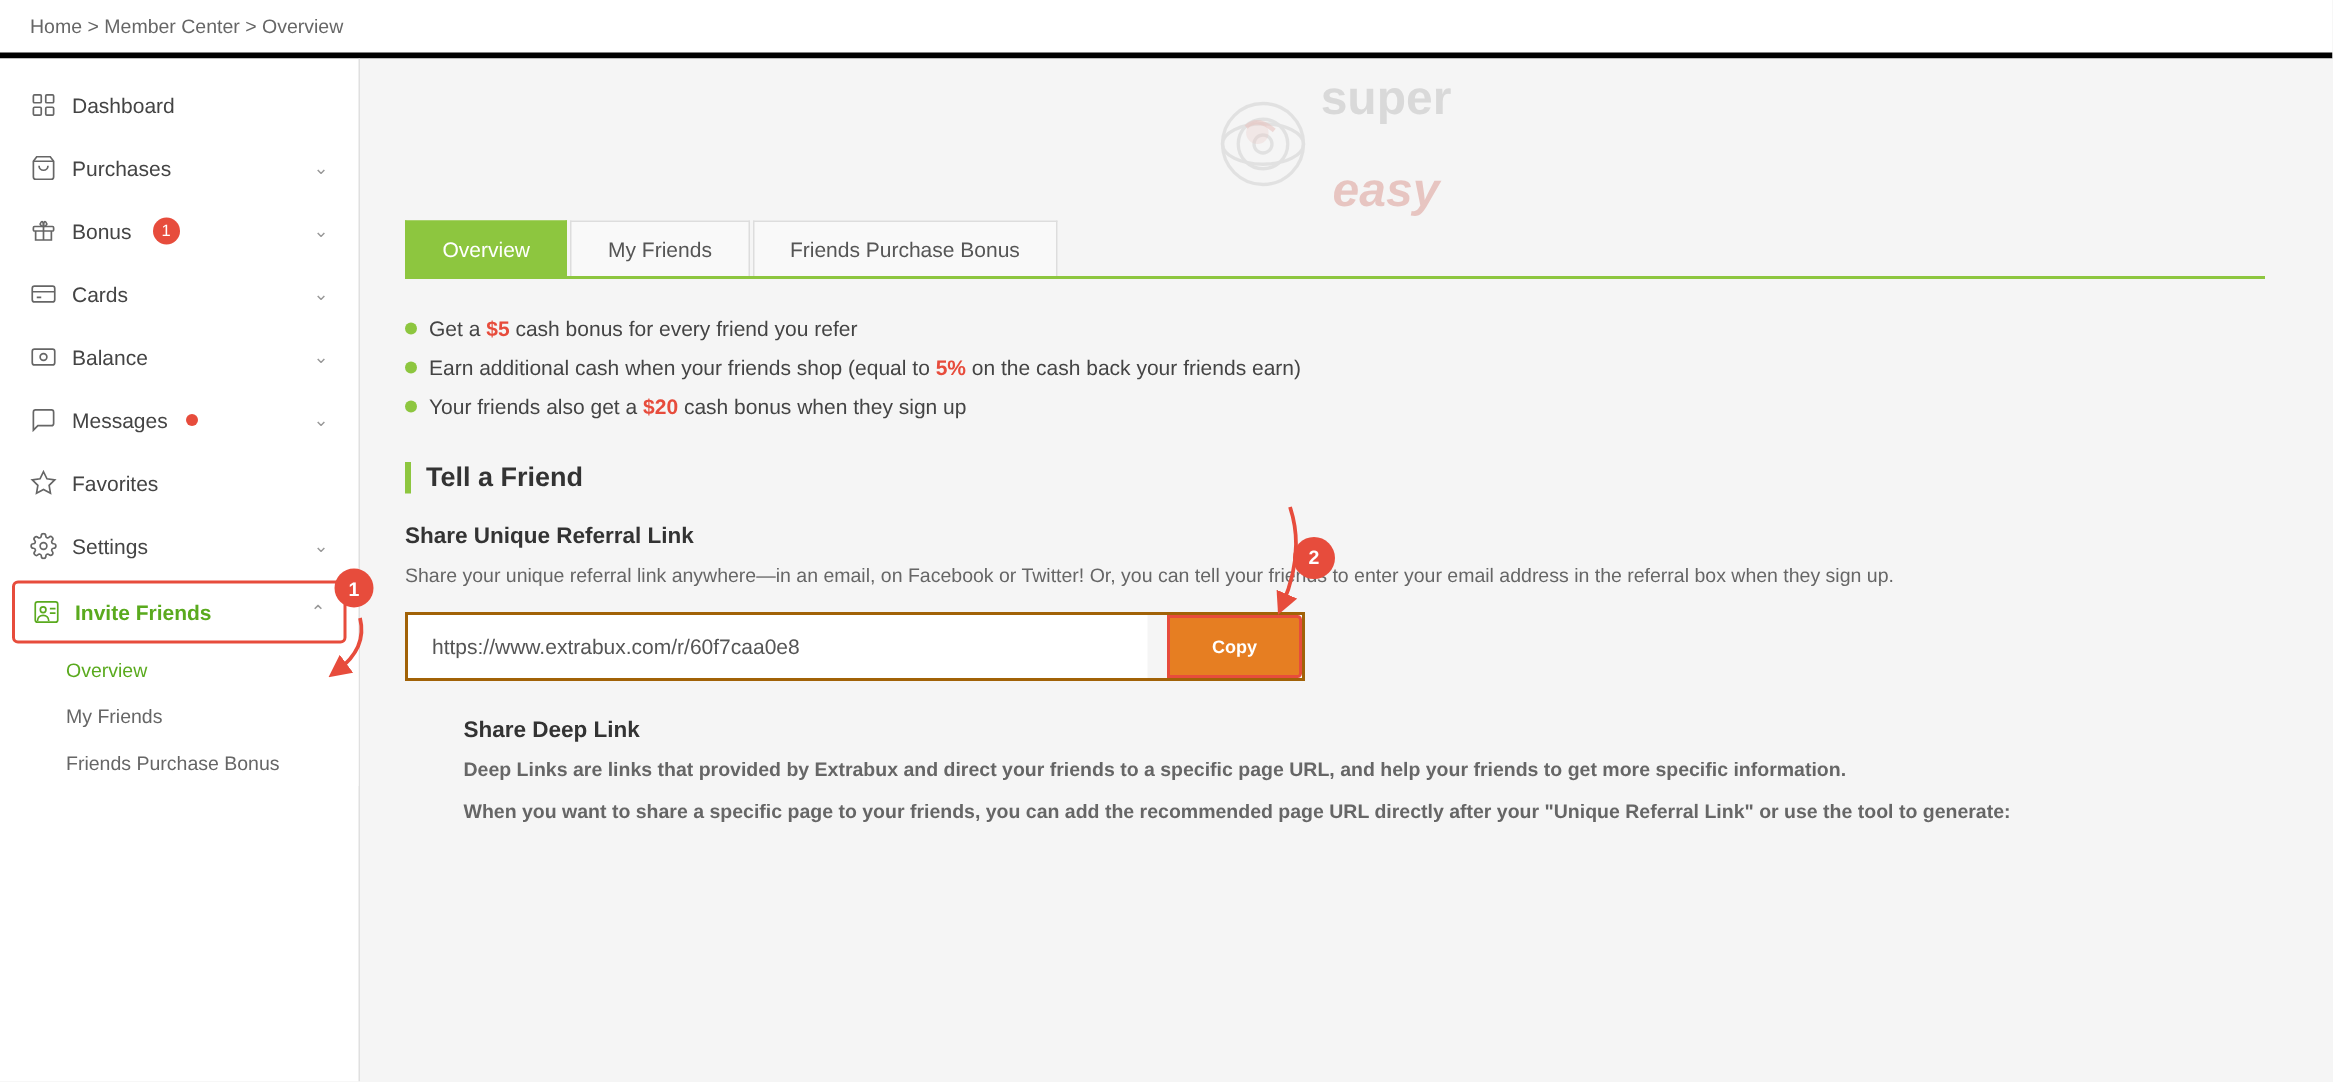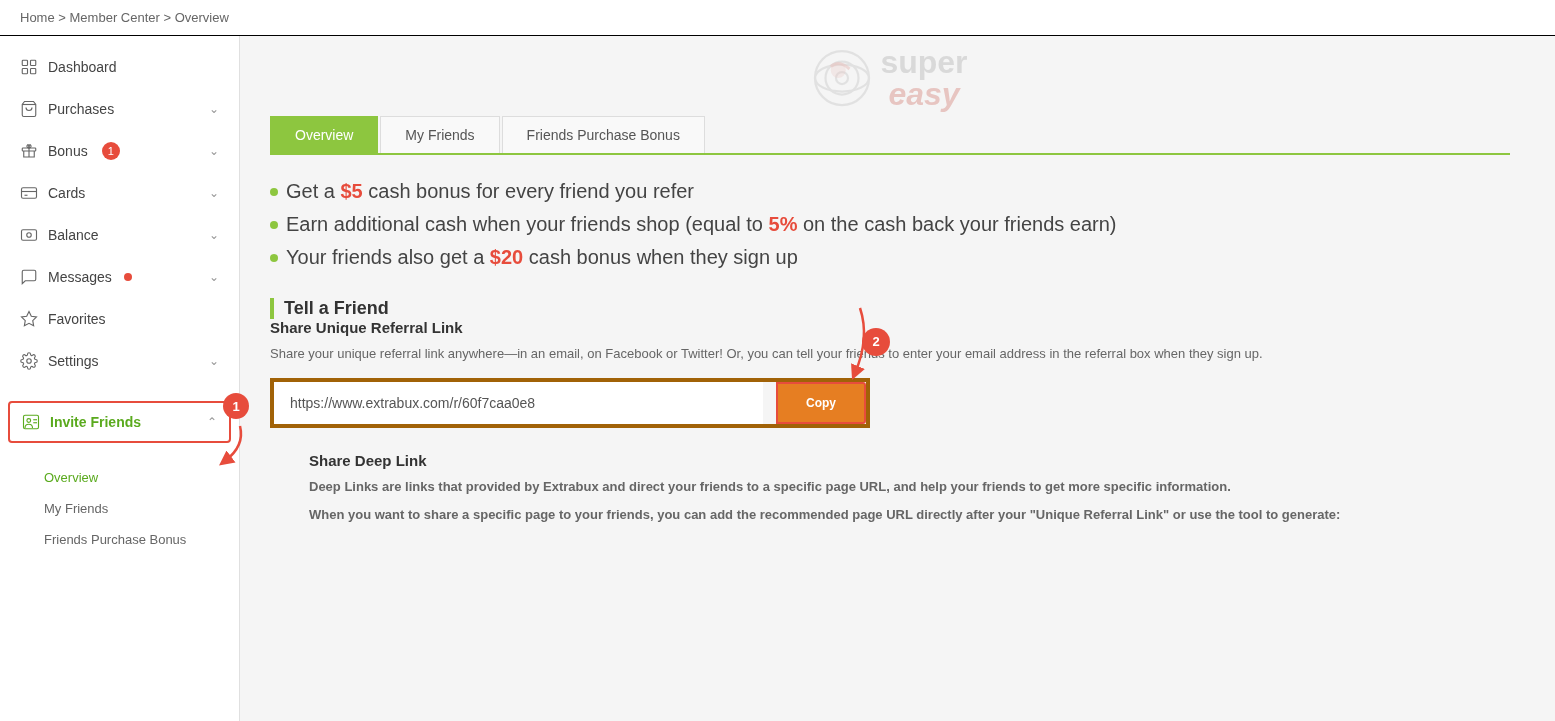--- a/index.html
+++ b/index.html
@@ -5,21 +5,21 @@
     * { box-sizing: border-box; margin: 0; padding: 0; }
     body { font-family: Arial, sans-serif; font-size: 14px; background: #f5f5f5; color: #333; }
 
     .page-wrapper { display: flex; flex-direction: column; min-height: 100vh; }
 
     .breadcrumb-bar {
       background: #fff;
       padding: 10px 20px;
       font-size: 13px;
       color: #666;
-      border-bottom: 1px solid #000000;
+      border-bottom: 4px solid #000000;
     }
 
     .main-layout {
       display: flex;
       flex: 1;
     }
 
     
     .sidebar {
       width: 240px;
@@ -41,21 +41,21 @@
 
     .sidebar-item-left {
       display: flex;
       align-items: center;
       gap: 10px;
     }
 
     .sidebar-item.active {
       color: #5aaa1e;
       border: 2px solid #e74c3c;
-      margin: 19px 8px;
+      margin: 2px 8px;
       border-radius: 4px;
       padding: 10px 12px;
       gap: 22px;
     }
     .sidebar-item.active .sidebar-item-label { color: #5aaa1e; font-weight: bold; }
 
     .sidebar-chevron { color: #999; font-size: 12px; }
 
     .badge {
       background: #e74c3c;
@@ -120,21 +120,21 @@
 
     .logo-text {
       display: flex;
       flex-direction: column;
       font-size: 28px;
       font-weight: bold;
       color: #888;
       line-height: 1;
     }
     .logo-text .super { color: #888; font-size: 32px; }
-    .logo-text .easy { color: #c0392b; font-size: 32px; font-style: italic; }
+    .logo-text .easy { color: #c0392b; font-size: 32px; font-style: italic; margin-top: 29px; }
 
     
     .tabs {
       display: flex;
       border-bottom: 2px solid #8dc63f;
       margin-bottom: 20px;
     }
 
     .tab {
       padding: 10px 24px;
@@ -153,21 +153,21 @@
       border-color: #8dc63f;
     }
 
     
     .benefits-list {
       list-style: none;
       margin-bottom: 24px;
     }
     .benefits-list li {
       padding: 5px 0;
-      font-size: 20px;
+      font-size: 14px;
       color: #444;
       display: flex;
       align-items: center;
       gap: 8px;
     }
     .bullet-dot {
       width: 8px;
       height: 8px;
       background: #8dc63f;
       border-radius: 50%;
@@ -176,20 +176,21 @@
 
     .highlight-red { color: #e74c3c; font-weight: bold; }
 
     
     .section-title {
       font-size: 18px;
       font-weight: bold;
       color: #333;
       border-left: 4px solid #8dc63f;
       padding-left: 10px;
+      margin-bottom: 20px;
     }
 
     .share-section { margin-bottom: 24px; }
 
     .share-title {
       font-size: 15px;
       font-weight: bold;
       margin-bottom: 8px;
       color: #333;
     }
@@ -217,21 +218,21 @@
       border: 2px solid #e74c3c;
       padding: 12px 28px;
       font-size: 12px;
       font-weight: bold;
       cursor: pointer;
       outline: none;
       border-radius: 0 3px 3px 0;
     }
 
     .referral-link-wrapper {
-      border: 4px solid #a16207;
+      border: 2px solid #a16207;
       display: flex;
       max-width: 600px;
       gap: 13px;
     }
 
     .deep-link-section { margin-top: 10px; }
 
     .deep-link-title {
       font-size: 15px;
       font-weight: bold;

